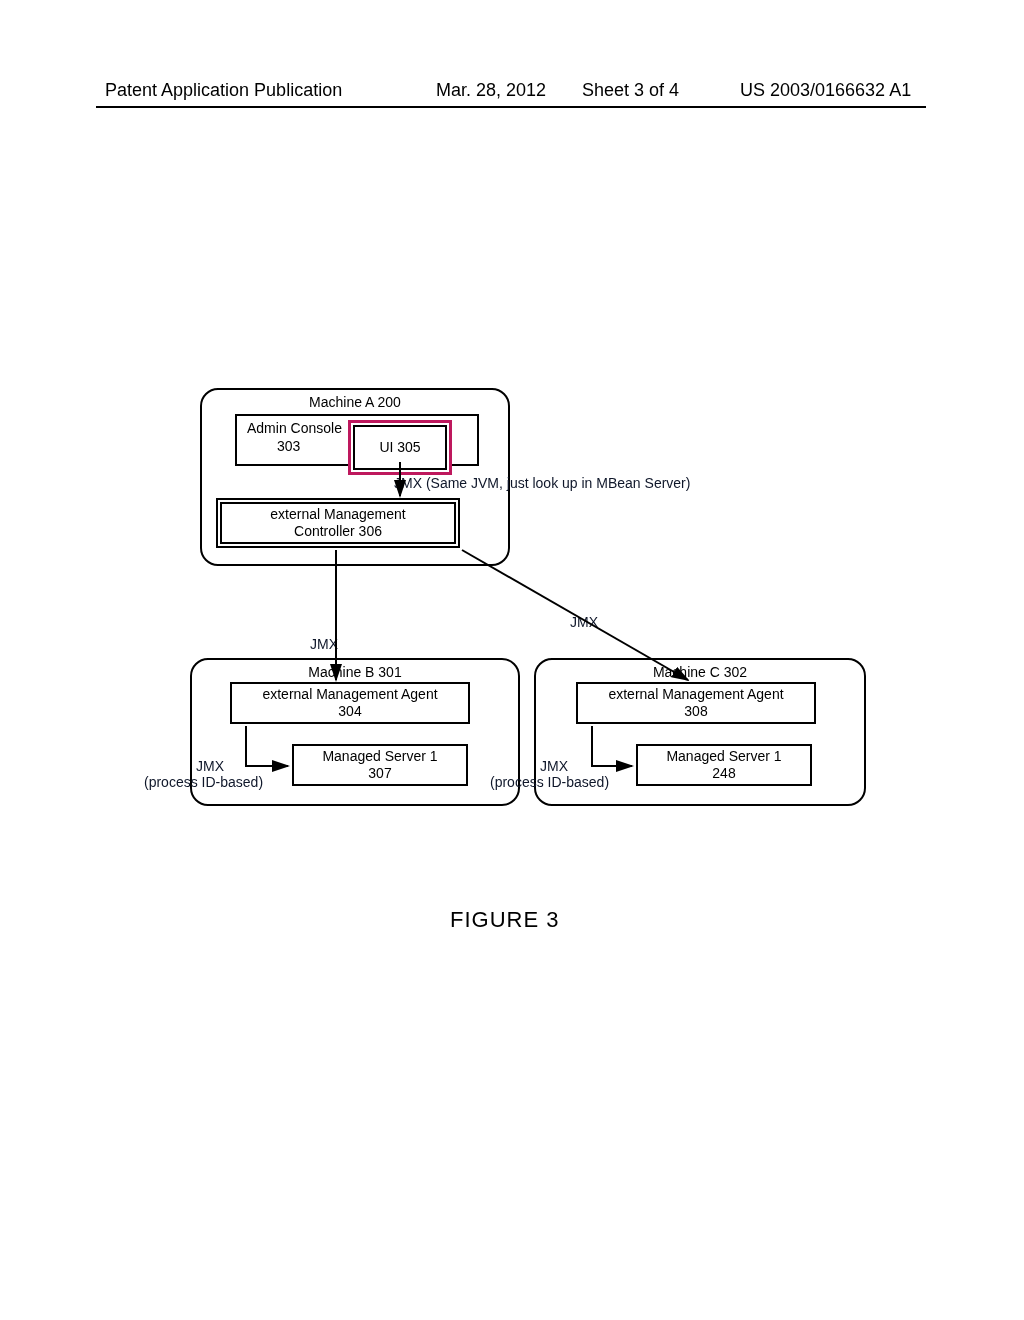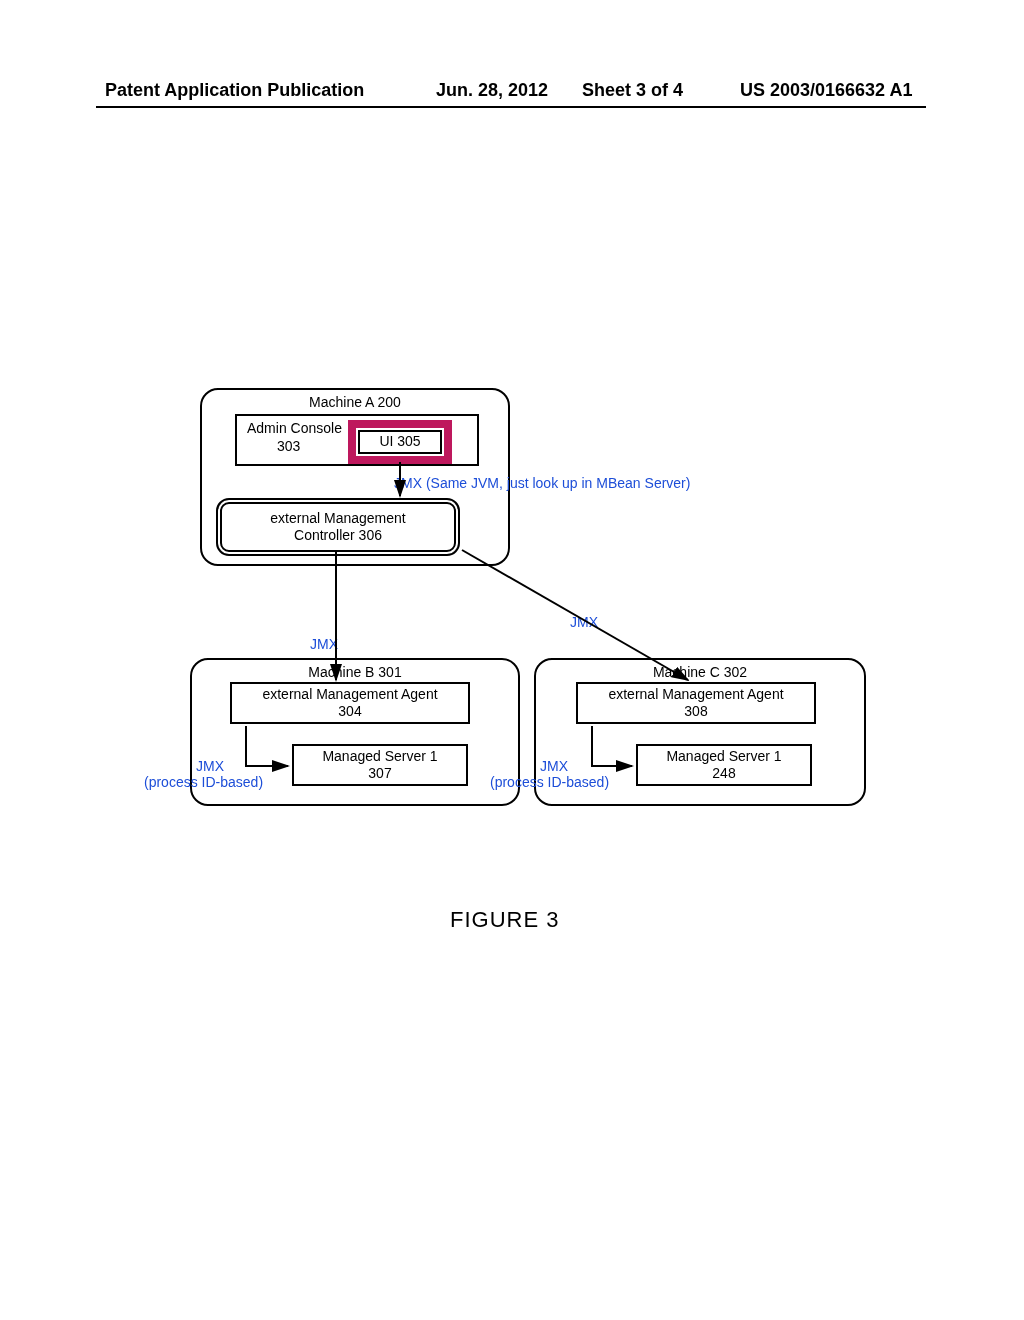--- a/index.html
+++ b/index.html
@@ -9,21 +9,21 @@
     width: 1024px;
     height: 1320px;
     font-family: Arial, Helvetica, sans-serif;
     background: #fff;
     color: #000;
     position: relative;
   }
   .header-text {
     position: absolute;
     font-size: 18px;
-    font-weight: bold;
+    font-weight: normal;
   }
   .pub-label { top: 80px; left: 105px; }
   .pub-date  { top: 80px; left: 436px; }
   .sheet     { top: 80px; left: 582px; }
   .pub-num   { top: 80px; left: 740px; }
   .hr-line {
     position: absolute;
     top: 106px; left: 96px; width: 830px; height: 0;
     border-top: 2.5px solid #000;
   }
@@ -43,56 +43,56 @@
     flex-direction: column;
     align-items: center;
     justify-content: flex-start;
     padding-top: 4px;
   }
   .box.center-v { justify-content: center; padding-top: 0; }
   .rounded { border-radius: 18px; }
   .label {
     position: absolute;
     font-size: 14px;
-    color: #1d4ed8;
+    color: #0f172a;
     white-space: nowrap;
   }
   .figure-title {
     position: absolute;
     font-size: 22px;
     letter-spacing: 1px;
   }
 
   svg { position:absolute; top:0; left:0; }
 </style>
 </head>
 <body>
 
 <div class="canvas">
 
   <div class="header-text pub-label">Patent Application Publication</div>
-  <div class="header-text pub-date">Jun. 28, 2012</div>
+  <div class="header-text pub-date">Mar. 28, 2012</div>
   <div class="header-text sheet">Sheet 3 of 4</div>
   <div class="header-text pub-num">US 2003/0166632 A1</div>
   <div class="hr-line"></div>
 
   <div class="box rounded" style="top:388px; left:200px; width:310px; height:178px;">
     <span>Machine A 200</span>
   </div>
 
   <div class="box" style="top:414px; left:216px; width:244px; height:52px; justify-content:flex-start; align-items:flex-start; padding-left:10px;margin-left:19px;">
     <span>Admin Console</span>
     <span style="padding-left:30px;">303</span>
   </div>
 
-  <div class="box center-v" style="top:420px; left:348px; width:104px; height:44px; border:8px solid #be185d; box-shadow: inset 0 0 0 2px #fff, inset 0 0 0 4px #000;">
+  <div class="box center-v" style="top:420px; left:348px; width:104px; height:55px; border:3px solid #be185d; box-shadow: inset 0 0 0 2px #fff, inset 0 0 0 4px #000;">
     <span>UI 305</span>
   </div>
 
-  <div class="box center-v" style="top:498px; left:216px; width:244px; height:58px; box-shadow: inset 0 0 0 2px #fff, inset 0 0 0 4px #000; border-radius: 13px;">
+  <div class="box center-v" style="top:498px; left:216px; width:244px; height:50px; box-shadow: inset 0 0 0 2px #fff, inset 0 0 0 4px #000;">
     <span>external Management</span>
     <span>Controller 306</span>
   </div>
 
   <div class="box rounded" style="top:658px; left:190px; width:330px; height:148px;">
     <span>Machine B 301</span>
   </div>
   <div class="box center-v" style="top:682px; left:230px; width:240px; height:42px;">
     <span>external Management Agent</span>
     <span>304</span>

